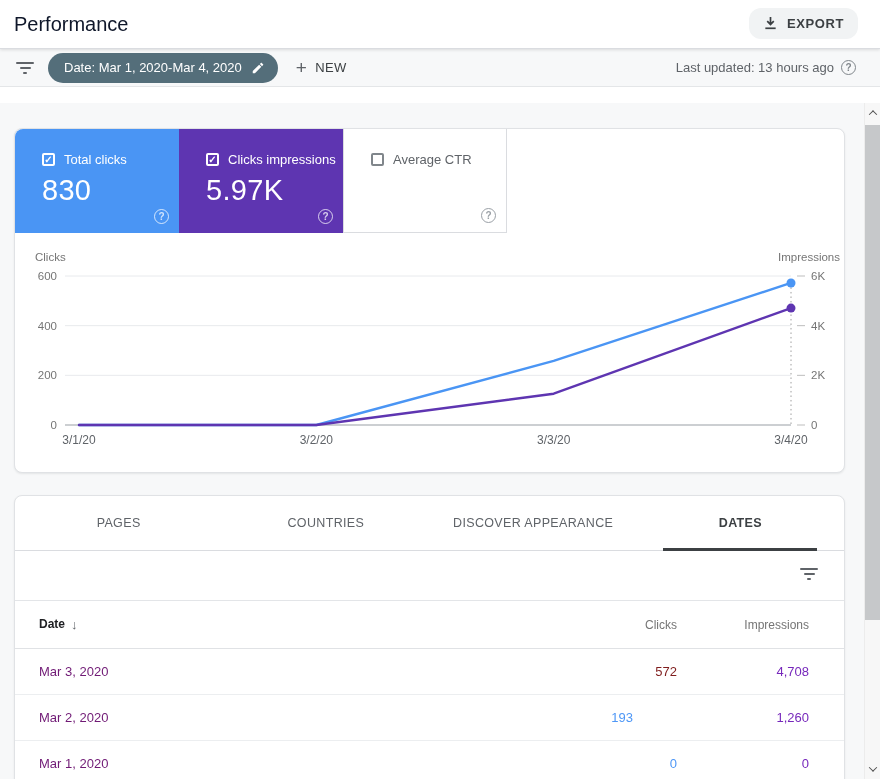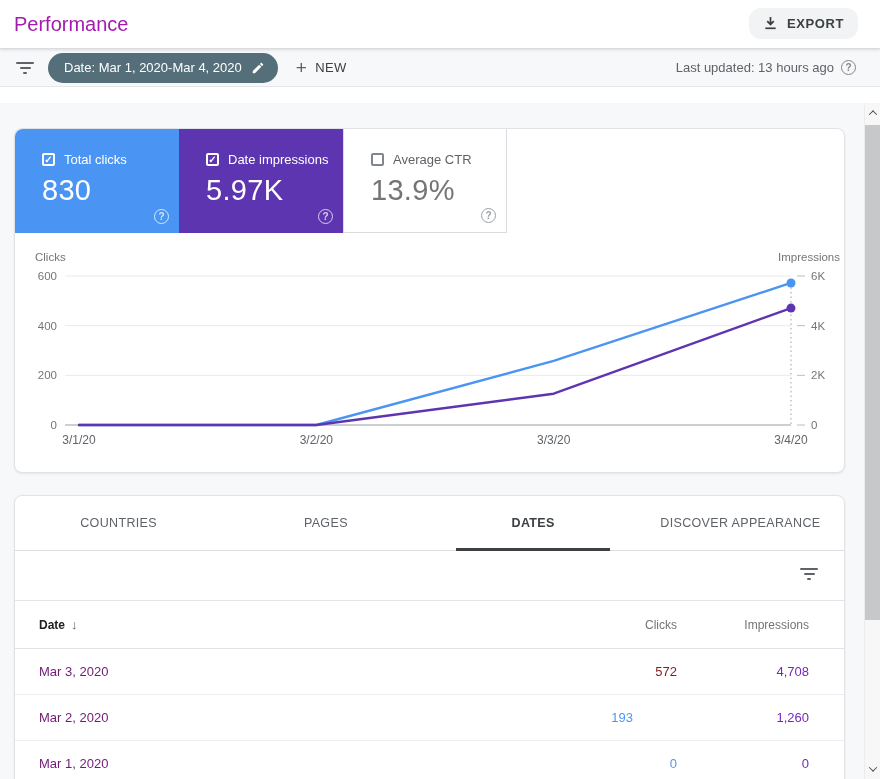--- a/index.html
+++ b/index.html
@@ -3,21 +3,21 @@
 <meta charset="utf-8">
 <style>
   * { margin:0; padding:0; box-sizing:border-box; }
   html,body { width:880px; height:779px; overflow:hidden; background:#fff;
     font-family:"Liberation Sans", sans-serif; color:#202124; }
 
   
   .app-header { position:absolute; left:0; top:0; width:880px; height:49px; background:#fff;
     border-bottom:1px solid #dadce0; box-shadow:0 1px 3px rgba(0,0,0,.12); z-index:5;
     display:flex; align-items:center; }
-  .page-title { font-size:20px; font-weight:500; color:#a21caf; margin-left:14px; }
+  .page-title { font-size:20px; font-weight:500; color:#0f172a; margin-left:14px; }
   .export-btn { position:absolute; right:22px; top:8px; height:31px; padding:0 14px;
     background:#f1f3f4; border:none; border-radius:12px; display:flex; align-items:center; gap:9px;
     font-size:13px; font-weight:700; letter-spacing:.6px; color:#3c4043; cursor:pointer;
     font-family:"Liberation Sans", sans-serif; }
 
   
   .filter-bar { position:absolute; left:0; top:49px; width:880px; height:38px; background:#f7f8f9;
     border-bottom:1px solid #e4e6e8; display:flex; align-items:center; }
   .funnel { width:18px; display:inline-block; }
   .funnel i { display:block; height:2px; background:#5f6368; border-radius:1px; margin:3px auto 0; }
@@ -71,21 +71,21 @@
     width:154px; height:3px; background:#3c4043; }
   .table-toolbar { height:50px; border-bottom:1px solid #e3e5e8; position:relative; }
   .table-toolbar .funnel { position:absolute; right:26px; top:17px; }
 
   .thead, .trow { display:flex; align-items:center; padding-right:35px; }
   .thead { height:48px; border-bottom:1px solid #e0e2e5; }
   .trow { height:46px; border-bottom:1px solid #eceef0; cursor:pointer; }
   .col-date { flex:1; padding-left:24px; }
   .col-clicks { width:120px; text-align:right; }
   .col-impr { width:132px; text-align:right; }
-  .thead .col-date { font-size:12px; font-weight:700; color:#202124; display:flex; align-items:center; gap:6px; }
+  .thead .col-date { font-size:12px; font-weight:700; color:#202124; display:flex; gap:6px; }
   .sort-arrow { font-size:13px; color:#5f6368; font-weight:400; cursor:pointer; }
   .thead .col-clicks, .thead .col-impr { font-size:12px; color:#757575; }
   .trow .col-date { font-size:13px; font-weight:500; color:#701a75; }
   .trow .col-clicks { font-size:13px; font-weight:500; }
   .trow .col-impr { font-size:13px; font-weight:500; }
 
   
   .scrollbar { position:absolute; right:0; top:103px; width:16px; height:676px; background:#f7f7f7;
     border-left:1px solid #ececec; }
   .sb-btn { position:absolute; left:0; width:16px; height:16px; display:flex; align-items:center;
@@ -142,31 +142,30 @@
           <div class="metric-head">
             <span class="cbx">✓</span>
             <span>Total clicks</span>
           </div>
           <div class="metric-value">830</div>
           <span class="qmark">?</span>
         </div>
         <div class="metric-card c1">
           <div class="metric-head">
             <span class="cbx">✓</span>
-            <span>Date impressions</span>
+            <span>Clicks impressions</span>
           </div>
           <div class="metric-value">5.97K</div>
           <span class="qmark">?</span>
         </div>
         <div class="metric-card c2">
           <div class="metric-head">
             <span class="cbx"></span>
             <span>Average CTR</span>
           </div>
-          <div class="metric-value">13.9%</div>
           <span class="qmark">?</span>
         </div>
       </div>
     <svg id="chart" class="chart-svg" width="831" height="228" viewBox="0 0 831 228">
         <line x1="50" y1="179" x2="776" y2="179" stroke="#9aa0a6" stroke-width="1.2"></line>
         <line x1="782" y1="179" x2="790" y2="179" stroke="#bdbdbd" stroke-width="1"></line>
         <text x="42" y="183" text-anchor="end" font-size="11.5" fill="#757575">0</text>
         <text x="796" y="183" font-size="11.5" fill="#757575">0</text>
         <line x1="50" y1="129.33333333333334" x2="776" y2="129.33333333333334" stroke="#e8eaed" stroke-width="1"></line>
         <line x1="782" y1="129.33333333333334" x2="790" y2="129.33333333333334" stroke="#bdbdbd" stroke-width="1"></line>
@@ -189,24 +188,24 @@
         <line x1="776" y1="36.95333333333332" x2="776" y2="179" stroke="#9e9e9e" stroke-width="1" stroke-dasharray="1.5,3"></line>
         <polyline points="64,179 301.33333333333337,179 538.6666666666667,114.93 776,36.95333333333332" fill="none" stroke="#4a95f4" stroke-width="2.4" stroke-linejoin="round" stroke-linecap="round"></polyline>
         <circle cx="776" cy="36.95333333333332" r="4.5" fill="#4a95f4"></circle>
         <polyline points="64,179 301.33333333333337,179 538.6666666666667,147.71 776,62.08466666666668" fill="none" stroke="#5e35b1" stroke-width="2.4" stroke-linejoin="round" stroke-linecap="round"></polyline>
         <circle cx="776" cy="62.08466666666668" r="4.5" fill="#5e35b1"></circle>
       </svg>
   </div>
 
   <div class="card table-card">
     <div class="tabs" id="tabs">
+        <div class="tab">PAGES</div>
         <div class="tab">COUNTRIES</div>
-        <div class="tab">PAGES</div>
+        <div class="tab">DISCOVER APPEARANCE</div>
         <div class="tab active">DATES</div>
-        <div class="tab">DISCOVER APPEARANCE</div>
       </div>
     <div class="table-toolbar">
       <span class="funnel">
           <i></i>
           <i></i>
           <i></i>
         </span>
     </div>
     <div class="thead">
       <div class="col-date">

